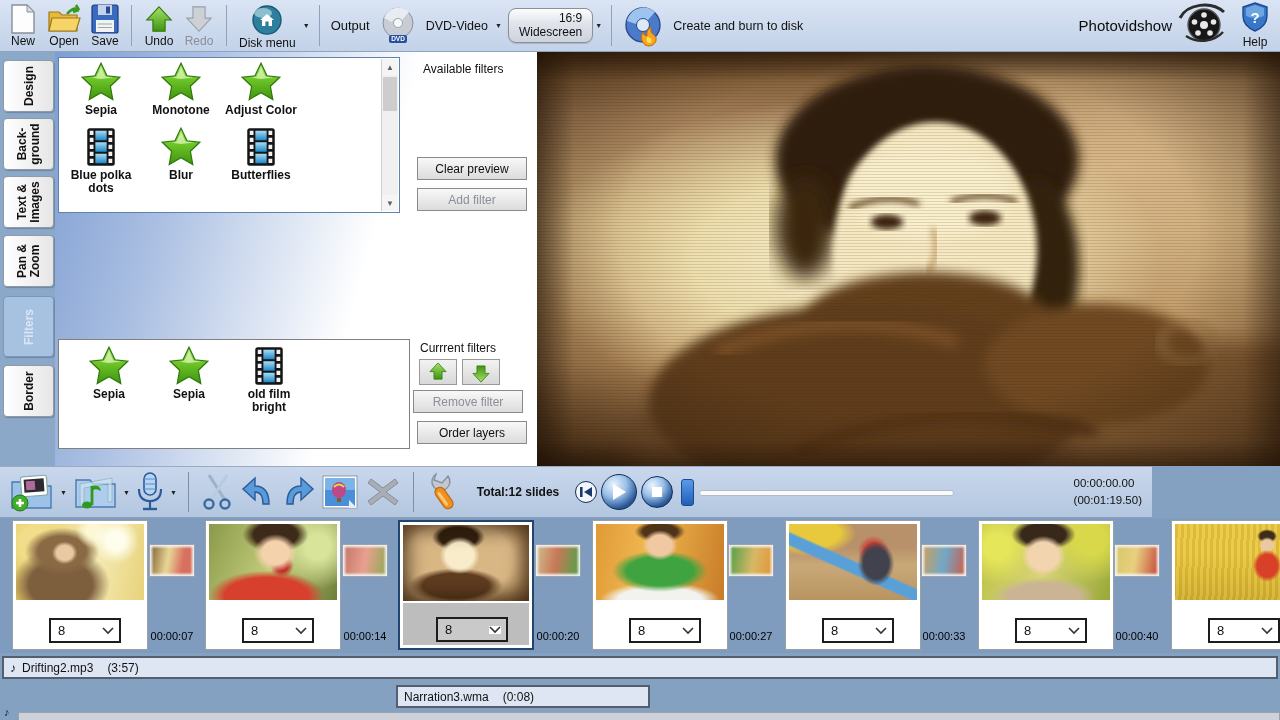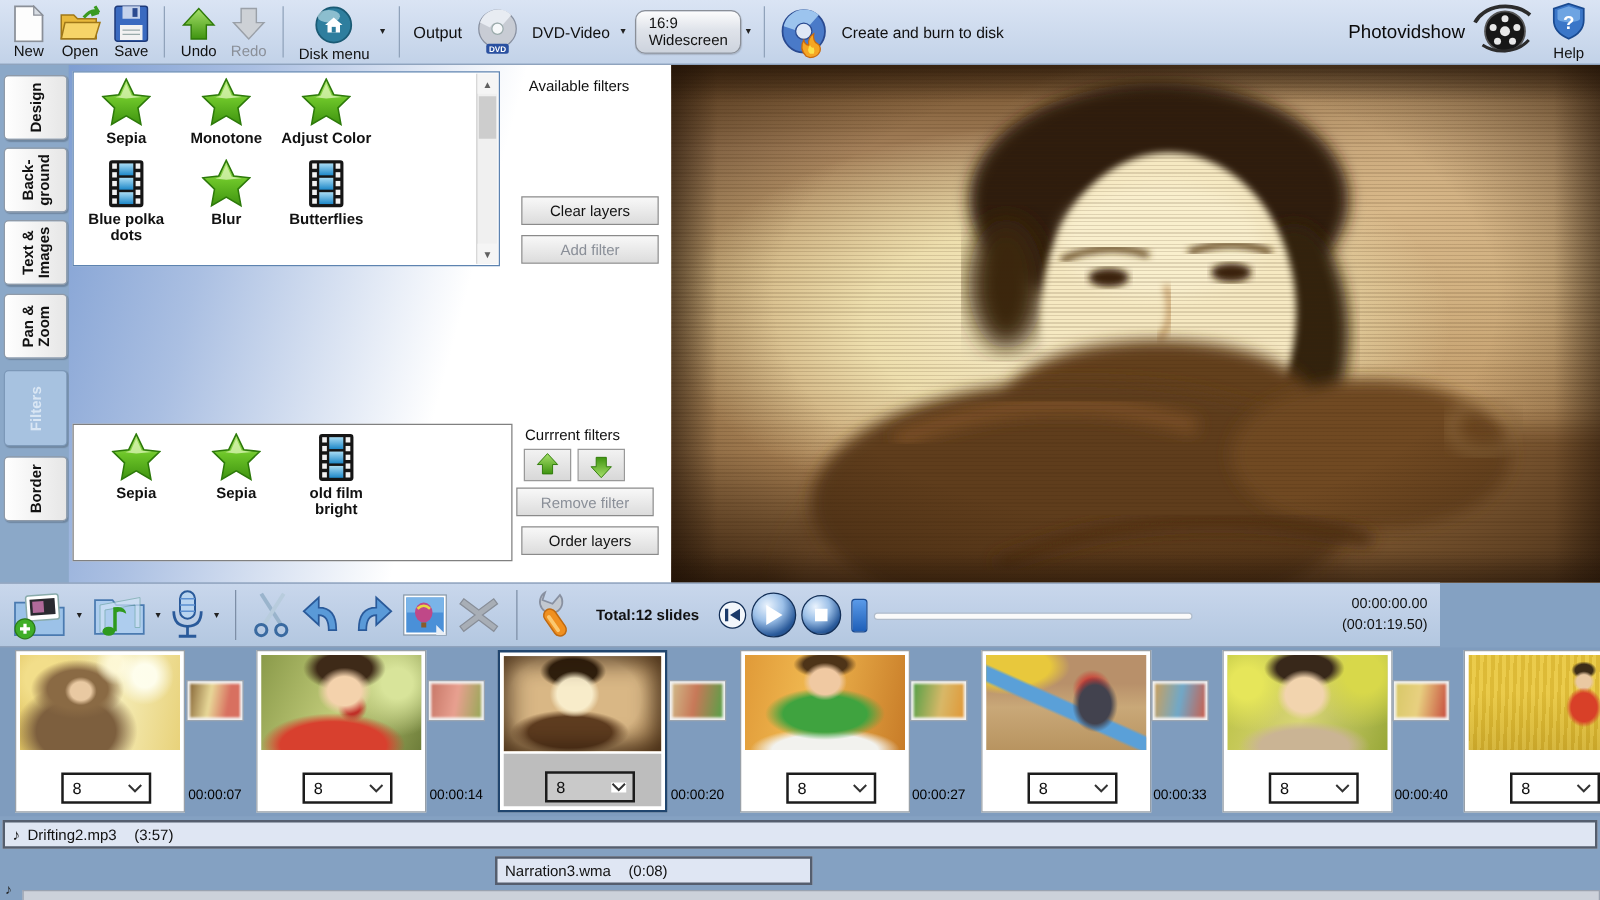--- a/index.html
+++ b/index.html
@@ -13,21 +13,21 @@
     display:flex; align-items:stretch; padding:2px 4px; }
   .titem { display:flex; flex-direction:column; align-items:center; justify-content:flex-start;
     padding:2px 5px; min-width:38px; }
   .titem .ic { height:32px; display:flex; align-items:center; justify-content:center; }
   .titem .lb { font-size:12px; margin-top:0px; white-space:nowrap; }
   .titem.dim .lb { color:#8a8f98; }
   .vsep { width:1px; background:#90a2ba; margin:3px 7px; }
   .inlineitem { display:flex; align-items:center; gap:5px; padding:0 4px; }
   .ddarrow { font-size:7px; color:#222; margin:0 2px; align-self:center; }
   .aspectbtn { align-self:center; background:linear-gradient(#fdfdfd,#dfe3ea 45%,#cdd3dd);
-    border:1px solid #8a8f98; border-radius:8px; padding:3px 10px; text-align:left;
+    border:1px solid #8a8f98; border-radius:8px; padding:3px 10px; text-align:right;
     font-size:12px; line-height:1.15; white-space:pre-line; box-shadow:0 1px 1px rgba(0,0,0,.15); }
   .brandwrap { margin-left:auto; display:flex; align-items:center; gap:4px; }
   .brandtext { font-size:15px; color:#0a0a0a; }
   .helpwrap { display:flex; flex-direction:column; align-items:center; margin-left:14px; padding-right:8px; }
 
   
   .sidebar { position:absolute; left:0; top:52px; width:55px; height:414px; background:#8ba8c8; }
   .vtab { position:absolute; left:3px; width:51px; background:linear-gradient(90deg,#ffffff,#e6e6e6);
     border:1px solid #8f9aa8; border-radius:4px; box-shadow:1px 1px 1px rgba(0,0,0,.2); }
   .vtab.sel { background:#a7c2e0; border-color:#7c98b8; }
@@ -84,21 +84,21 @@
   .tsep { width:1px; height:40px; background:#7d8ea6; margin:0 9px; }
   .totallabel { font-weight:bold; font-size:12px; margin:0 14px 0 10px; white-space:nowrap; }
   .pcirc { border-radius:50%;
      background:radial-gradient(circle at 35% 28%, #eaf3fd 0%, #9cc0e8 38%, #2a5a9a 72%, #18365e 100%);
      border:1px solid #122e56; display:flex; align-items:center; justify-content:center; margin:0 2px; }
   .sliderwrap { position:relative; flex:1; height:100%; }
   .strack { position:absolute; left:24px; right:120px; top:23px; height:6px; background:#fafafa;
     border:1px solid #b0bccb; border-radius:3px; }
   .shandle { position:absolute; left:6px; top:12px; width:13px; height:27px; border-radius:3px;
     background:linear-gradient(#5a9ae8,#1f5fb8); border:1px solid #1a4a90; }
-  .ttime { text-align:right; font-size:11.5px; line-height:1.45; margin-right:4px; white-space:nowrap; }
+  .ttime { font-size:11.5px; line-height:1.45; margin-right:4px; white-space:nowrap; }
 
   
   .strip { position:absolute; left:0; top:518px; width:1280px; height:135px; background:#7f9cbe; overflow:hidden; }
   .slide { position:absolute; top:2px; width:136px; height:130px; background:#fff;
     border:1px solid #98a0a8; }
   .slide.sel { border:2px solid #20456e; }
   .sphoto { position:absolute; left:3px; top:3px; right:3px; height:76px; }
   .sbottom { position:absolute; left:3px; right:3px; top:81px; bottom:3px; background:#fff; }
   .slide.sel .sbottom { background:#bdbdbd; }
   .sdrop { position:absolute; left:36px; bottom:6px; width:72px; height:25px; border:2px solid #1c1c1c;
@@ -421,21 +421,21 @@
         </div>
     </div>
     <div class="scrollbar">
       <span class="sbtn" style="top:0">▲</span>
       <span class="sthumb"></span>
       <span class="sbtn" style="bottom:0">▼</span>
     </div>
   </div>
 
   <span class="plabel" style="left:368px;top:10px">Available filters</span>
-  <div class="pbtn" style="left:362px;top:105px">Clear layers</div>
+  <div class="pbtn" style="left:362px;top:105px">Clear preview</div>
   <div class="pbtn disabled" style="left:362px;top:136px">Add filter</div>
 
   <div class="curbox">
     <div class="fitem">
         <span class="fic"><svg width="40" height="40">
             <use href="#star" width="40" height="40"></use>
           </svg></span>
         <span class="fname">Sepia</span>
       </div>
     <div class="fitem">

